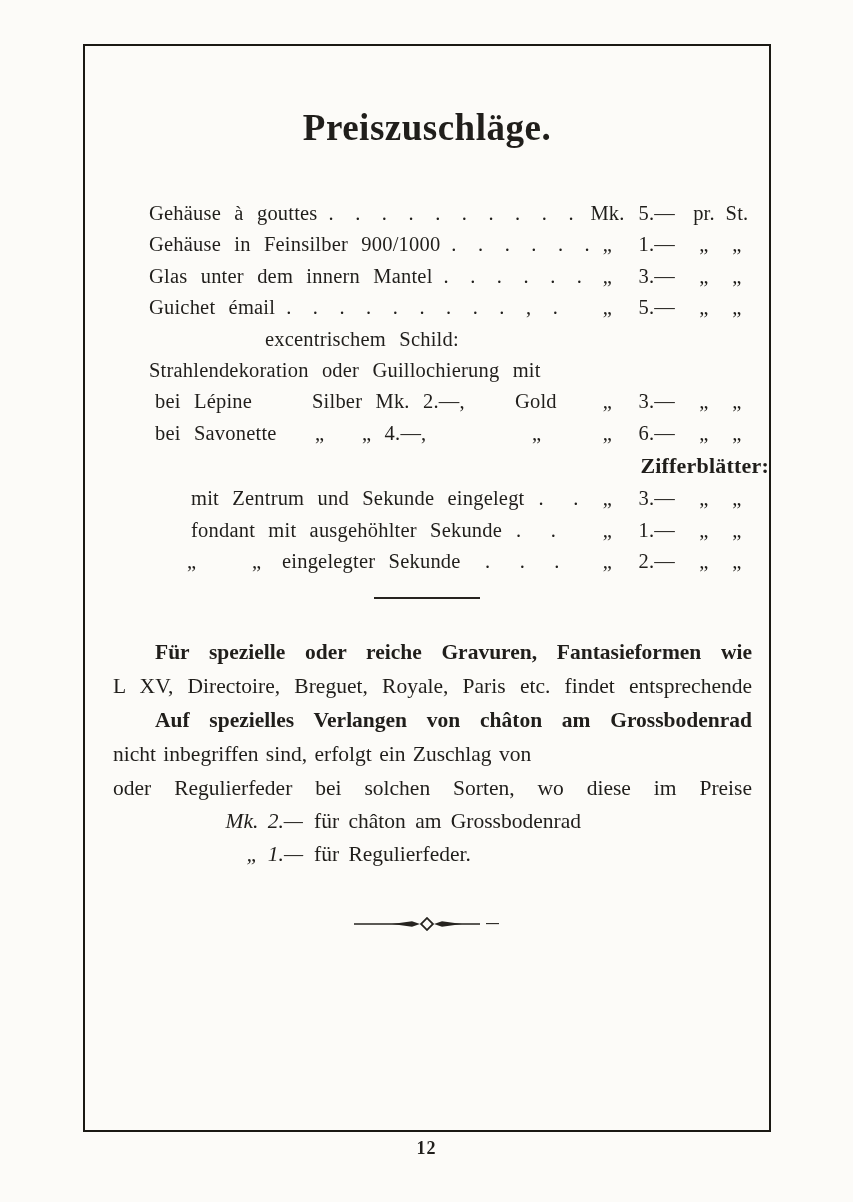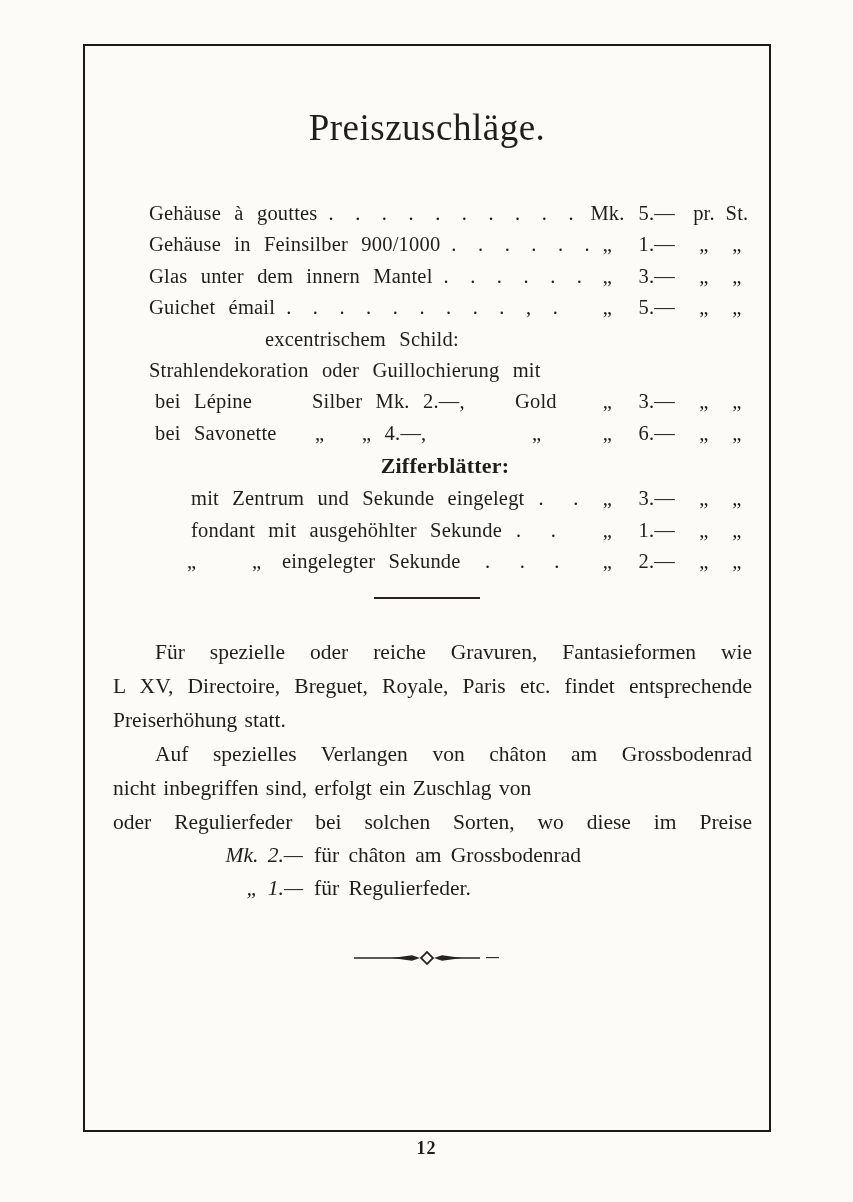--- a/index.html
+++ b/index.html
@@ -28,21 +28,21 @@
     width: 688px;
     height: 1088px;
     border: 2px solid #1b1914;
     box-sizing: border-box;
     background: #fcfbf8;
   }
   .doc-title {
     margin-top: 58px;
     line-height: 48px;
     font-size: 37px;
-    font-weight: normal;
+    font-weight: bold;
     letter-spacing: 0.5px;
     text-align: center;
   }
   .plist {
     margin-top: 46px;
     font-size: 20.5px;
     letter-spacing: 0.2px;
   }
   .prow {
     position: relative;
@@ -75,21 +75,21 @@
     white-space: pre;
   }
   .c { position: absolute; top: 0; }
   .c--mark  { left: 495px; width: 55px; text-align: center; }
   .c--price { left: 530px; width: 60px; text-align: right; }
   .c--u1    { left: 599px; width: 40px; text-align: center; }
   .c--u2    { left: 632px; width: 40px; text-align: center; }
   .prow--heading {
     height: 34px;
     line-height: 34px;
-    text-align: center;
+    text-align: right;
     font-weight: bold;
     font-size: 22px;
     word-spacing: 2px;
   }
   .mini-rule {
     width: 106px;
     height: 0;
     border-top: 2px solid #26231f;
     margin: 20px auto 0 auto;
   }
@@ -97,21 +97,21 @@
     margin-top: 36px;
     padding: 0 17px 0 28px;
     font-size: 21.5px;
   }
   .pline {
     line-height: 34px;
     text-align: justify;
     word-spacing: 2px;
   }
   .pline--just { text-align-last: justify; }
-  .pline--first { text-indent: 42px; }
+  .pline--first { text-indent: 42px; font-weight: bold; }
   .surcharge-line {
     position: relative;
     height: 33px;
     line-height: 33px;
     font-size: 21.5px;
     word-spacing: 4px;
   }
   .surcharge-amount {
     position: absolute;
     left: 120px;
@@ -241,21 +241,20 @@
         <span class="c c--u2">„</span>
       </div>
 
     </div>
 
     <div class="mini-rule"></div>
 
     <div class="notes">
       <div class="pline pline--first pline--just">Für spezielle oder reiche Gravuren, Fantasieformen wie</div>
       <div class="pline pline--just">L XV, Directoire, Breguet, Royale, Paris etc. findet entsprechende</div>
-      <div class="pline">Preiserhöhung statt.</div>
       <div class="pline pline--first pline--just">Auf spezielles Verlangen von châton am Grossbodenrad</div>
       <div class="pline">nicht inbegriffen sind, erfolgt ein Zuschlag von</div>
       <div class="pline pline--just">oder Regulierfeder bei solchen Sorten, wo diese im Preise</div>
     </div>
 
     <div class="surcharge-line">
       <span class="surcharge-amount">Mk. 2.—</span>
       <span class="surcharge-text">für châton am Grossbodenrad</span>
     </div>
     <div class="surcharge-line">

